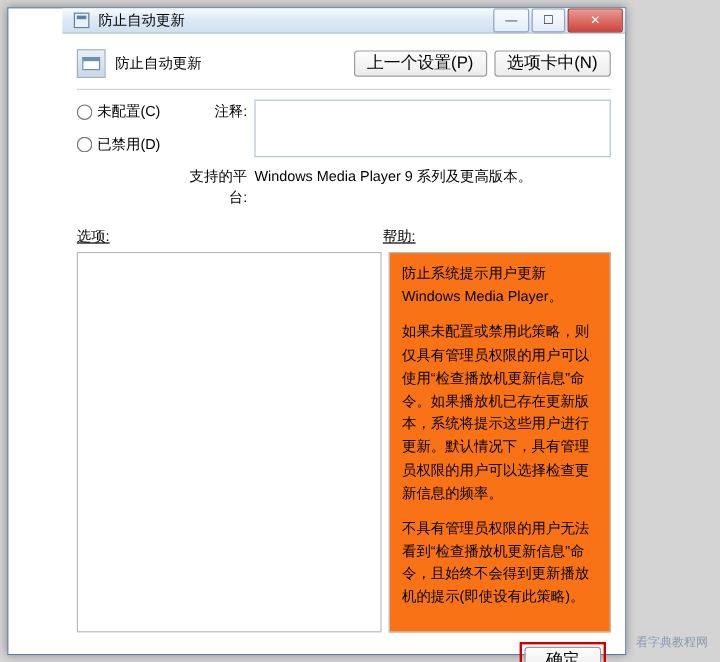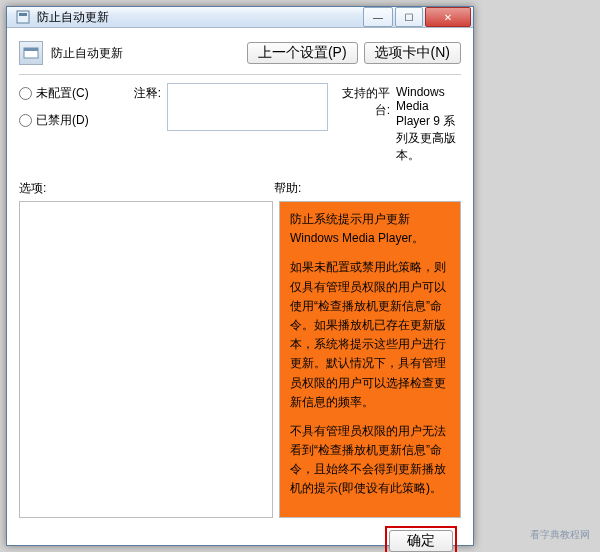--- a/index.html
+++ b/index.html
@@ -1,43 +1,43 @@
 <!DOCTYPE html>
 <html><head>
 <meta charset="utf-8">
 <style>
 * { box-sizing: border-box; margin: 0; padding: 0; }
 body { font-family: "Microsoft YaHei", "SimSun", Tahoma, sans-serif; font-size: 12px; background: #d4d4d4; width: 600px; height: 552px; overflow: hidden; }
-.window { width: 468px; height: 540px; margin: 6px; background: #fff; border: 1px solid #5a7ca0; box-shadow: 0 0 8px rgba(0,0,0,0.4); display: flex; flex-direction: column; }
+.window { width: 516px; height: 540px; margin: 6px; background: #fff; border: 1px solid #5a7ca0; box-shadow: 0 0 8px rgba(0,0,0,0.4); display: flex; flex-direction: column; padding-left: 45px; }
 .titlebar { height: 28px; background: linear-gradient(#f7fbff, #dde9f7 45%, #cfe0f2); display: flex; align-items: center; padding: 0 2px 0 8px; border-bottom: 1px solid #a9b8c8; }
 .titlebar-icon { width: 16px; height: 16px; margin-right: 6px; display: flex; align-items: center; justify-content: center; }
 .titlebar-title { flex: 1; color: #000; }
 .win-btns { display: flex; }
 .win-btn { width: 30px; height: 20px; margin-left: 2px; border: 1px solid #8fa6c0; background: linear-gradient(#f9fcff,#e3edf8); display: flex; align-items: center; justify-content: center; font-size: 10px; color: #333; border-radius: 2px; }
 .win-btn.max { width: 28px; }
 .win-btn.close { width: 46px; background: linear-gradient(#e89a94,#d1443a); color: #fff; border-color: #a23028; }
 .content { flex: 1; padding: 8px 12px 10px 12px; display: flex; flex-direction: column; }
 .header-row { display: flex; align-items: center; height: 34px; }
 .header-icon { width: 24px; height: 24px; background: linear-gradient(#e8f0f8,#c8d8e8); border: 1px solid #a0b0c0; margin-right: 8px; display:flex;align-items:center;justify-content:center; }
 .header-title { flex: 1; font-size: 12px; }
 .nav-btns { display: flex; gap: 6px; }
 .btn { height: 22px; padding: 0 10px; background: linear-gradient(#fdfdfd,#ececec); border: 1px solid #9c9c9c; border-radius: 3px; font-size: 14px; display: flex; align-items: center; cursor: pointer; }
 .sep { height: 1px; background: #d0d0d0; margin: 4px 0 8px 0; }
 .config-area { display: flex; }
 .radio-col { width: 86px; display: flex; flex-direction: column; gap: 10px; padding-top: 2px; }
 .radio-item { display: flex; align-items: center; gap: 4px; }
 .radio-item input { margin: 0; }
 .radio-highlight { border: 2px solid #d00000; padding: 2px 2px; margin: -4px -2px; }
-.fields-col { flex: 1; display: flex; flex-direction: row; gap: 6px; }
+.fields-col { flex: 1; display: flex; flex-direction: column; gap: 6px; }
 .field-row { display: flex; }
 .field-label { width: 62px; text-align: right; padding-right: 6px; padding-top: 2px; }
 .comment-box { flex: 1; height: 48px; border: 1px solid #b5c4d6; background: #fff; resize: none; font-family: inherit; font-size: 12px; padding: 2px; }
 .platform-text { flex: 1; padding-top: 2px; }
 .lower { flex: 1; display: flex; flex-direction: column; margin-top: 16px; }
-.lower-labels { display: flex; }
+.lower-labels { display: flex; text-decoration: underline; }
 .lower-labels .lbl-left { width: 255px; }
 .panes { flex: 1; display: flex; gap: 6px; margin-top: 4px; }
 .options-pane { width: 254px; border: 1px solid #bcbcbc; background: #fff; }
 .help-pane { flex: 1; border: 1px solid #bcbcbc; background: #f97316; padding: 8px 10px; overflow: auto; line-height: 1.6; }
 .help-pane p { margin-bottom: 10px; }
 .footer { display: flex; justify-content: flex-end; gap: 8px; padding: 8px 4px 2px 0; align-items: center; }
 .btn-highlight { border: 2px solid #d00000; padding: 2px; display: inline-flex; }
 .watermark { position: absolute; right: 10px; bottom: 10px; color: #8a9aad; font-size: 10px; font-family: "SimSun"; }
 </style>
 </head>

